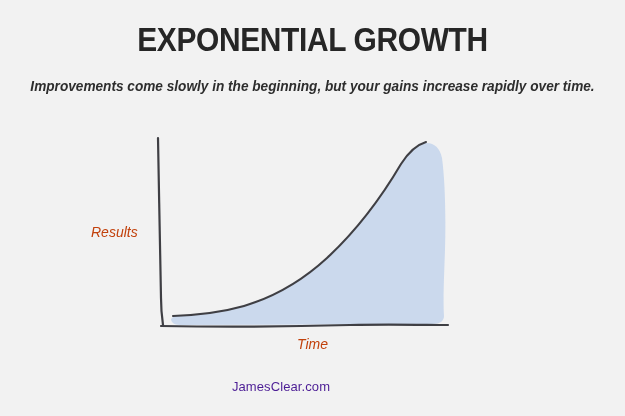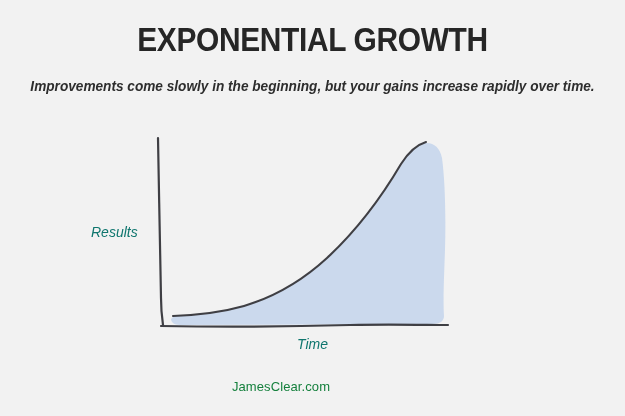--- a/index.html
+++ b/index.html
@@ -51,37 +51,37 @@
     white-space: nowrap;
   }
   .footer {
     position: absolute;
     top: 379px;
     left: 0;
     width: 562px;
     text-align: center;
     font-family: "Liberation Sans", sans-serif;
     font-size: 13px;
-    color: #15803d;
+    color: #4c1d95;
     letter-spacing: 0.1px;
     white-space: nowrap;
   }
   .chart-wrap {
     position: absolute;
     top: 120px;
     left: 60px;
     width: 500px;
     height: 250px;
   }
   .axis-label {
     position: absolute;
     font-family: "Liberation Sans", sans-serif;
     font-style: italic;
     font-size: 14px;
-    color: #0f766e;
+    color: #c2410c;
     white-space: nowrap;
   }
   .ylabel {
     left: 31px;
     top: 104px;
   }
   .xlabel {
     left: 237px;
     top: 216px;
   }

